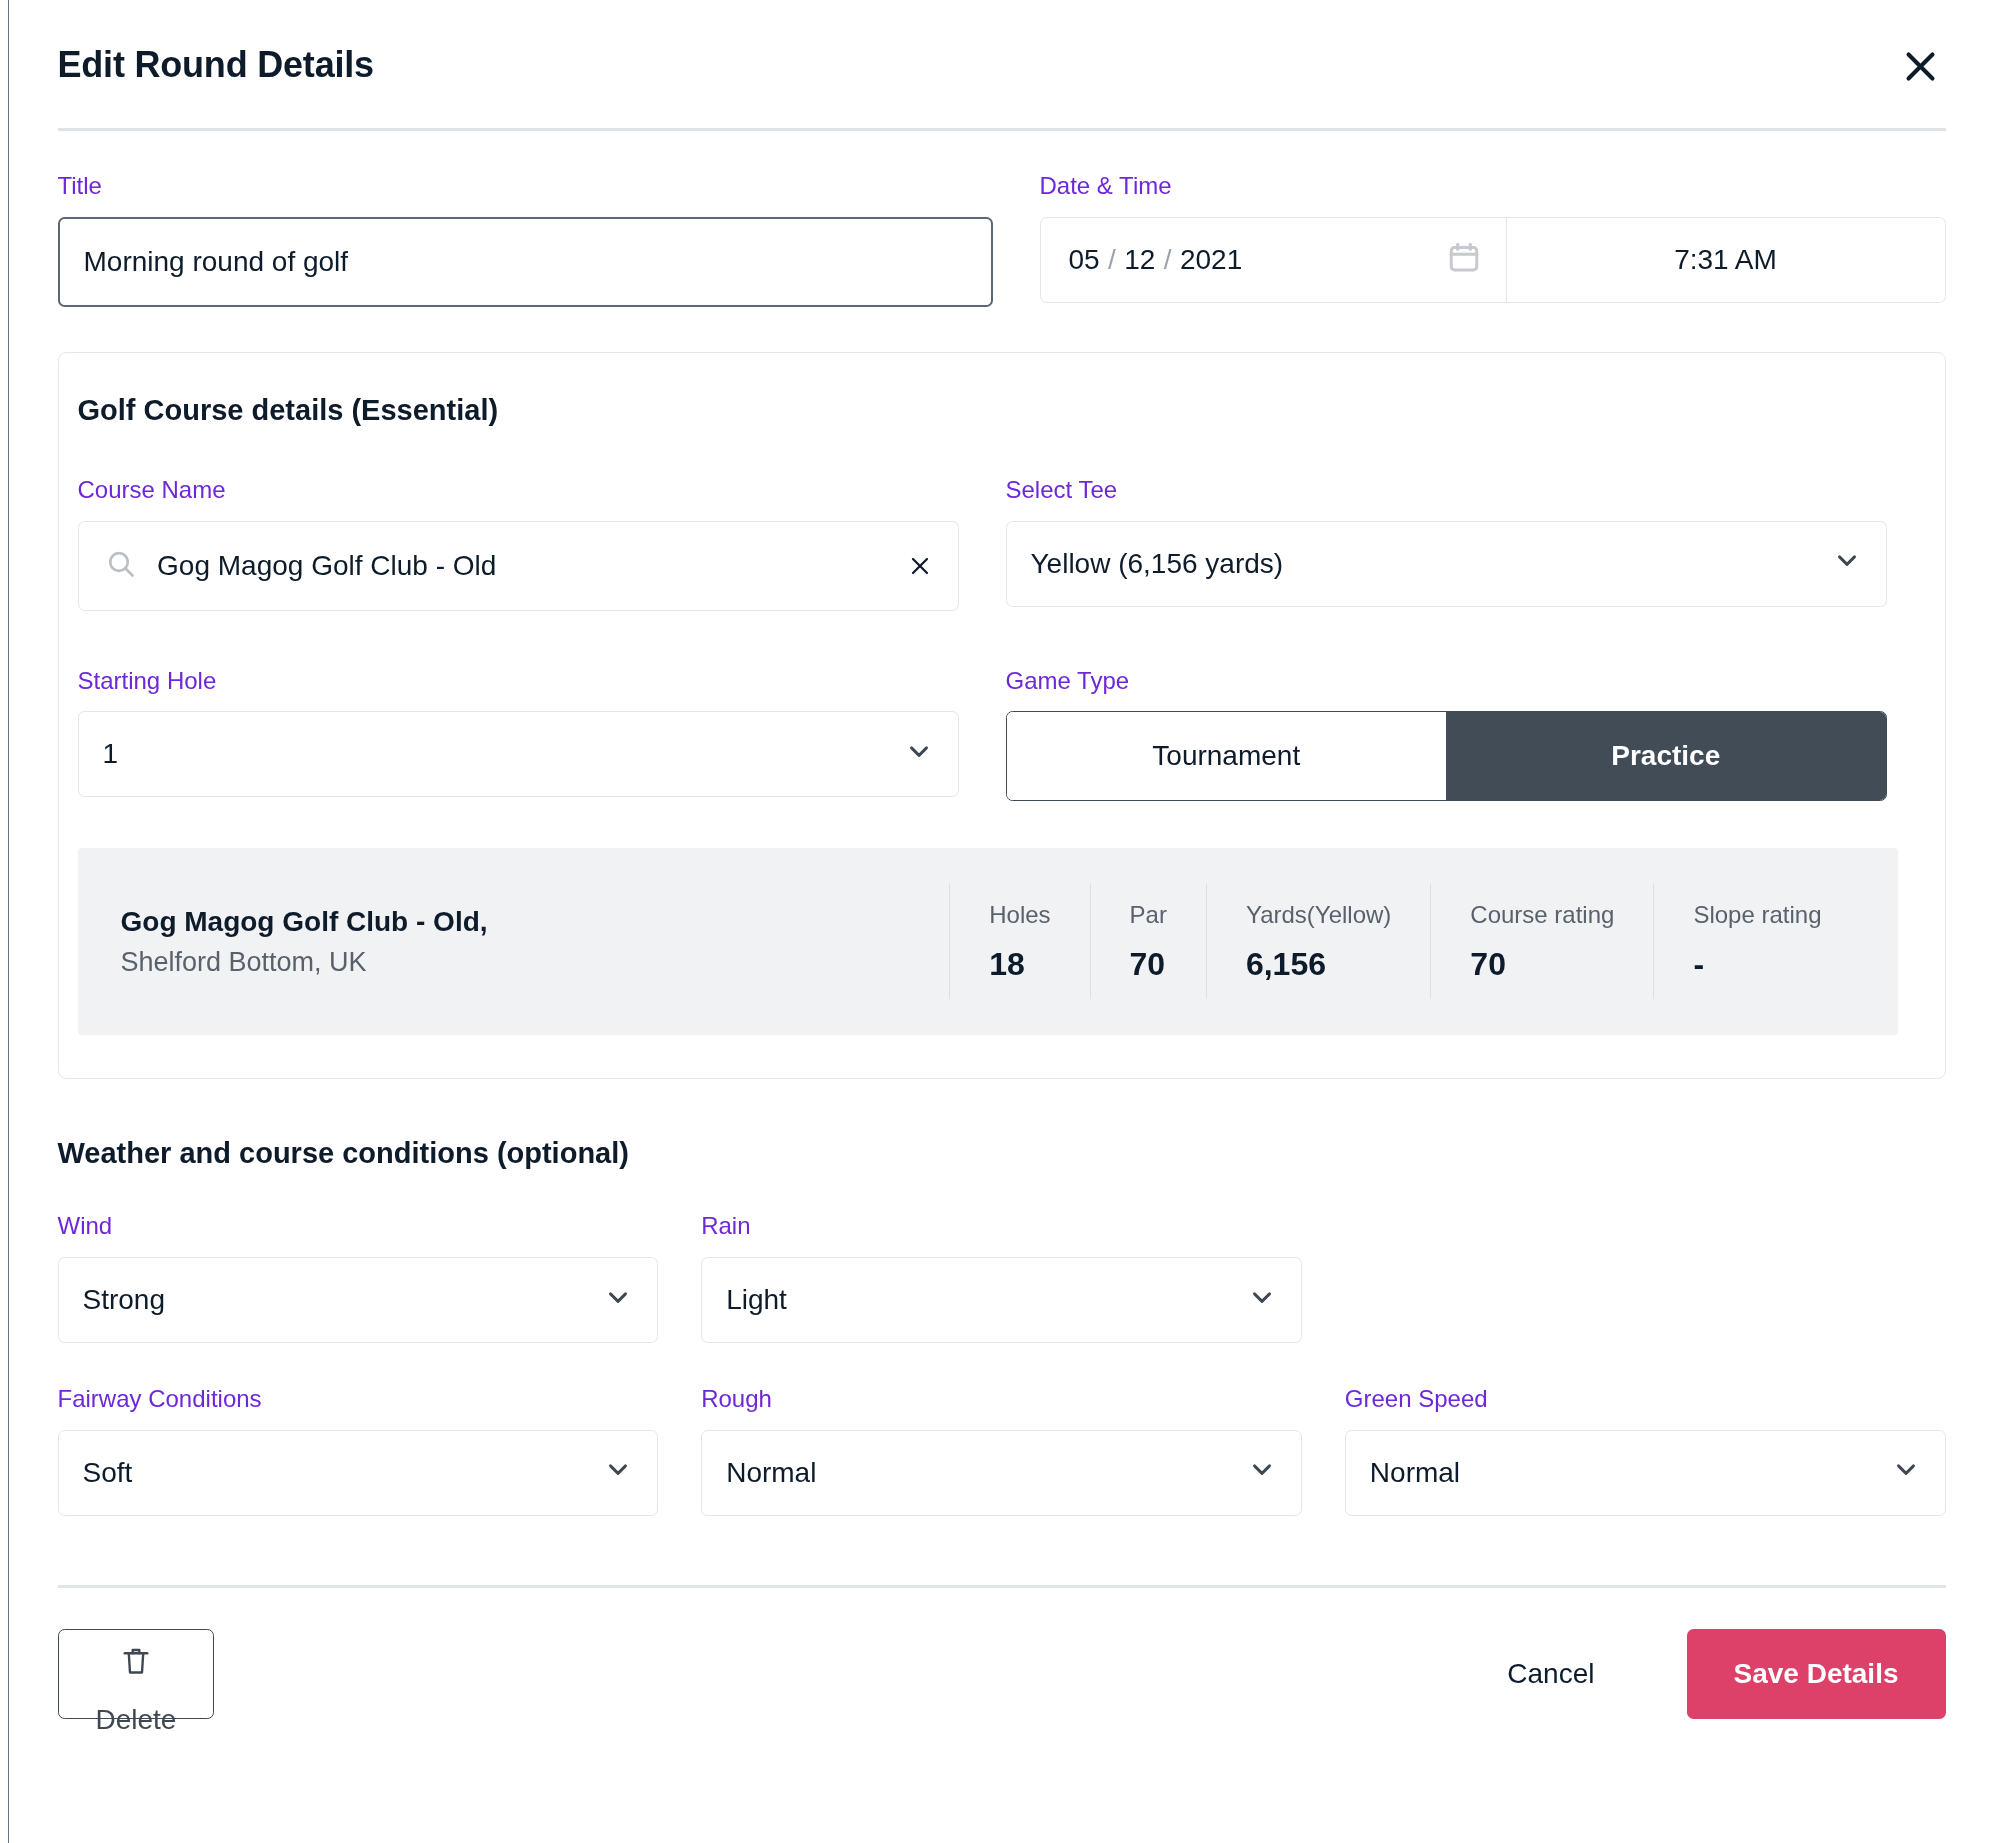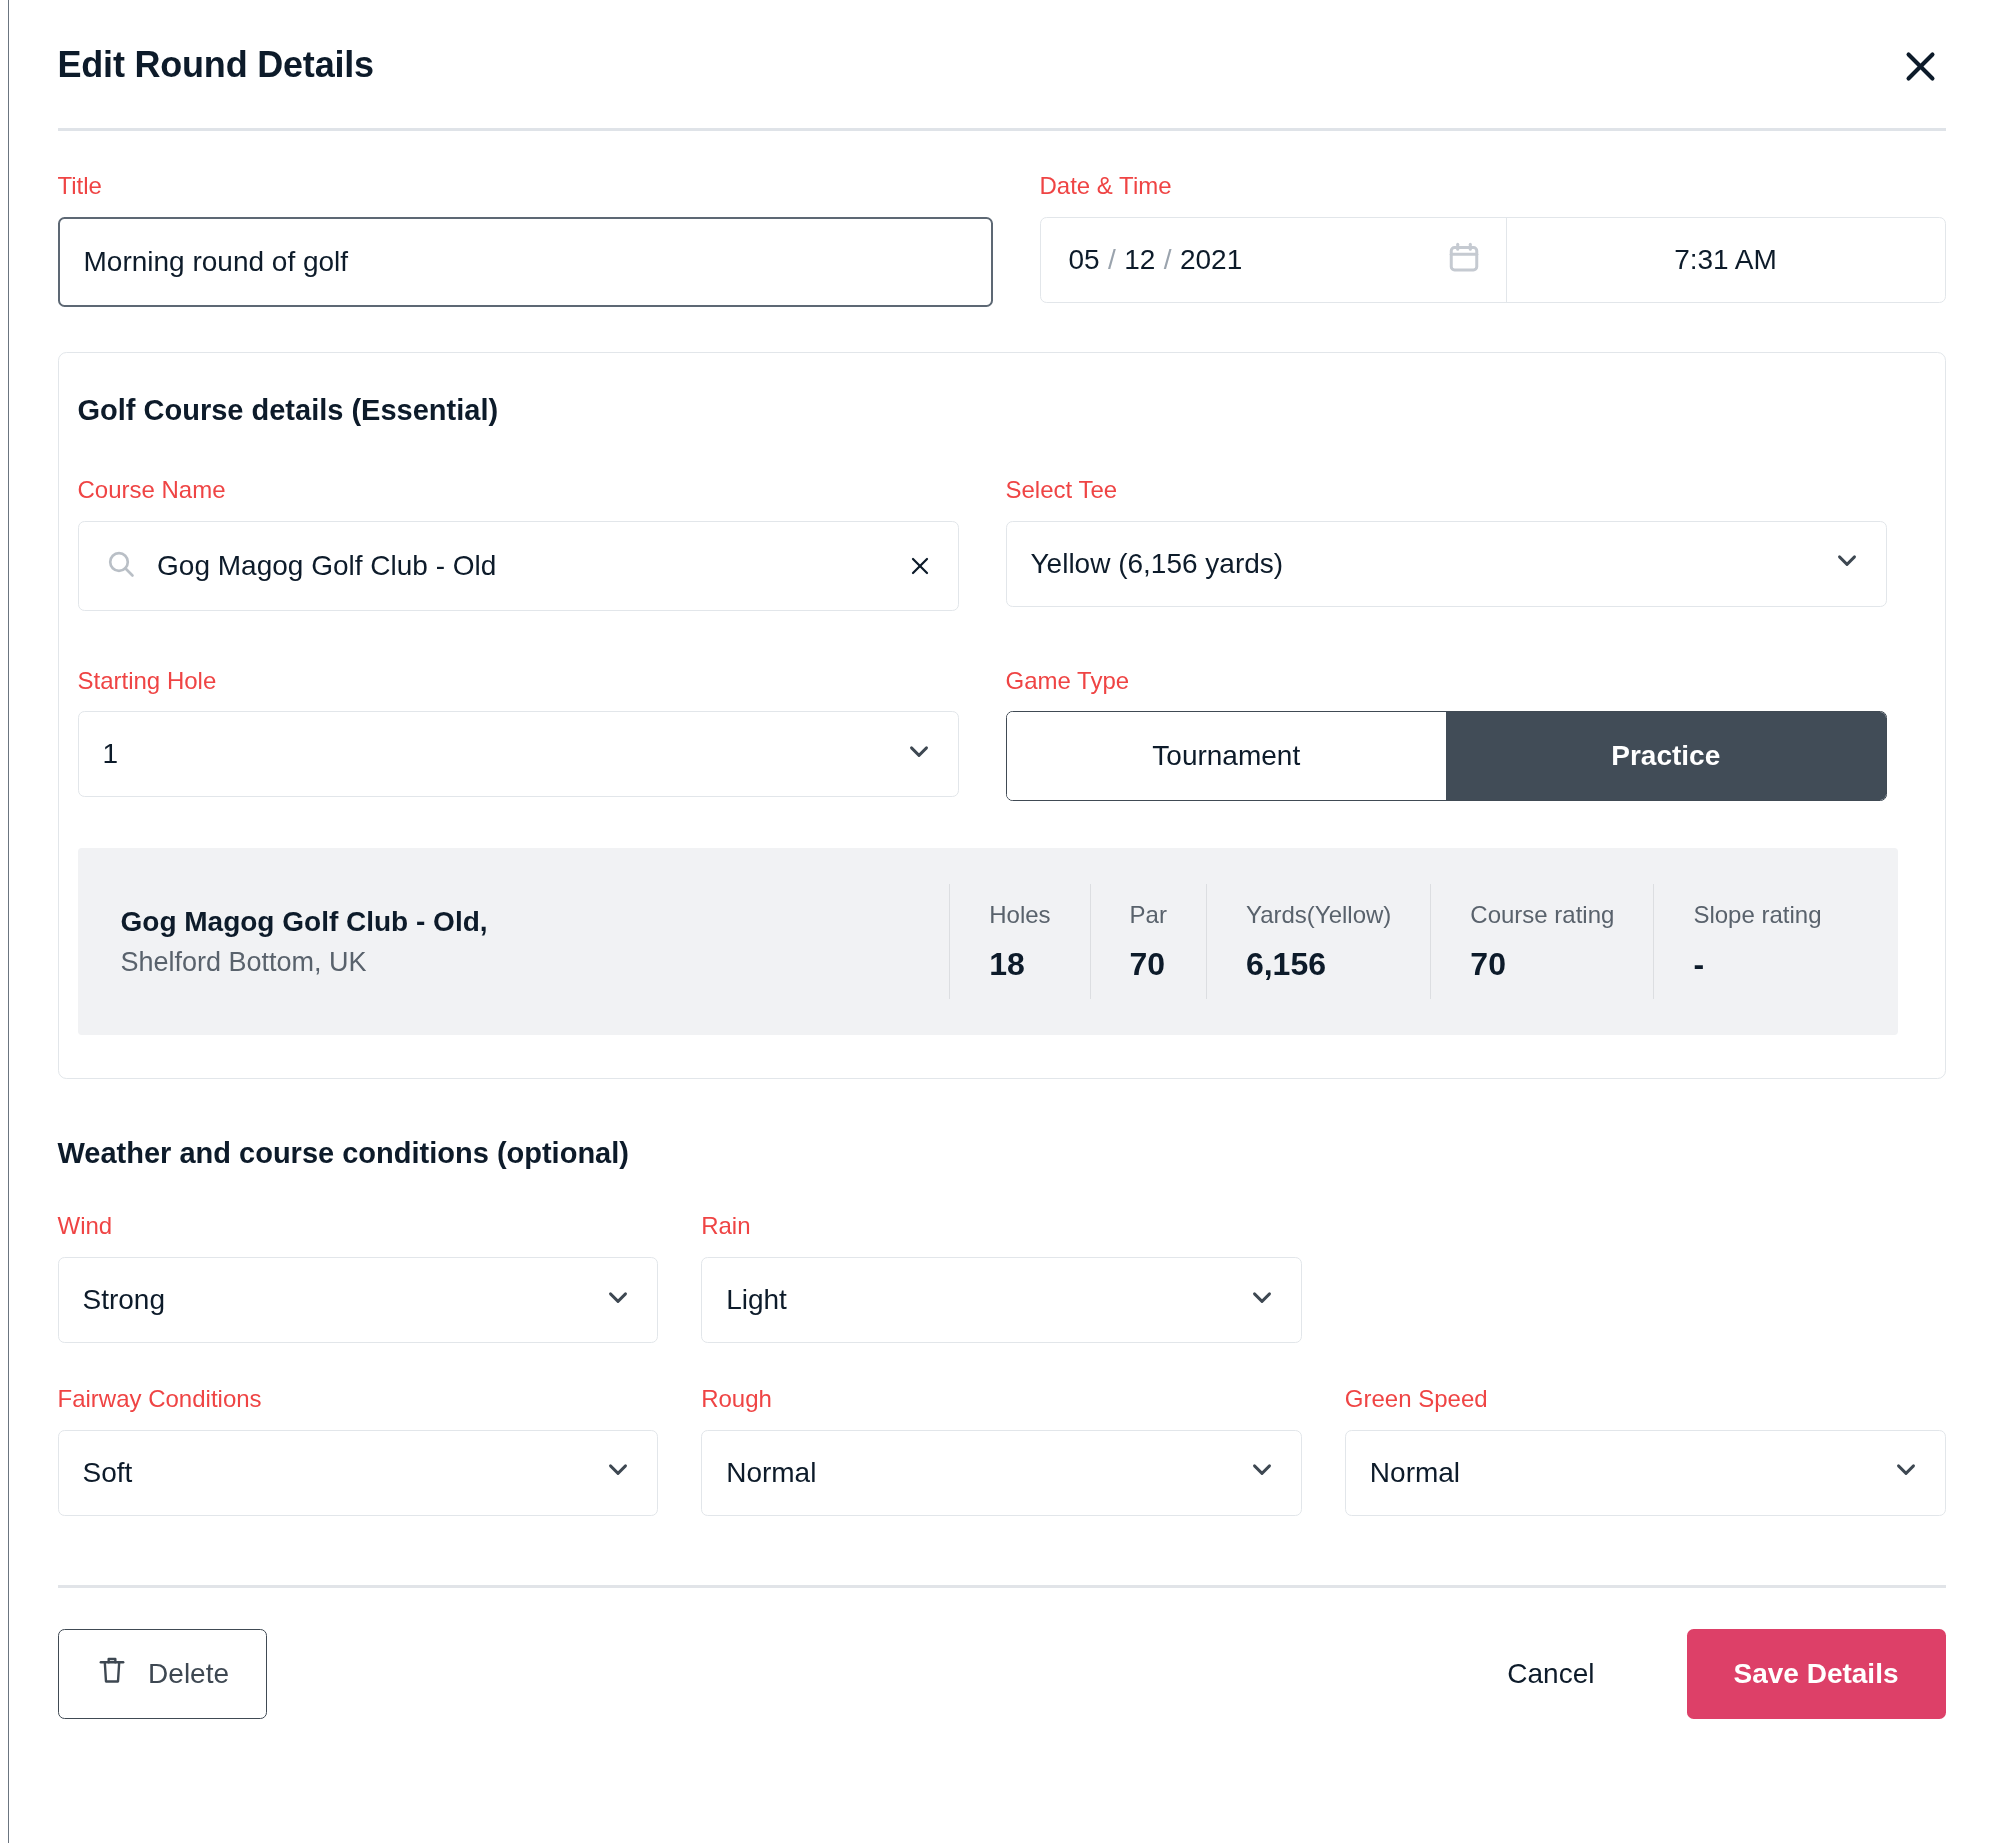--- a/index.html
+++ b/index.html
@@ -58,21 +58,21 @@
 
   .header-divider {
     height: 2.8px;
     background: #dfe3e8;
     margin-top: 36px;
   }
 
   
   .field-label {
     font-size: 24px;
-    color: #ef4444;
+    color: #6d28d9;
     margin-bottom: 16px;
     line-height: 1.2;
     display: block;
   }
 
   .input-box {
     height: 86px;
     border: 1.9px solid #e2e6ea;
     border-radius: 6.6px;
     background: #ffffff;
@@ -297,20 +297,21 @@
     gap: 20.6px;
     height: 90px;
     padding: 15px 37px;
     border: 1.9px solid #404a54;
     border-radius: 6.6px;
     background: #ffffff;
     font-size: 28px;
     color: #3e4852;
     cursor: pointer;
     font-family: "Liberation Sans", sans-serif;
+    flex-direction: column;
   }
   .footer-right {
     display: flex;
     align-items: center;
     gap: 60px;
   }
   .cancel-btn {
     font-size: 28px;
     color: #0d1b2a;
     background: none;

